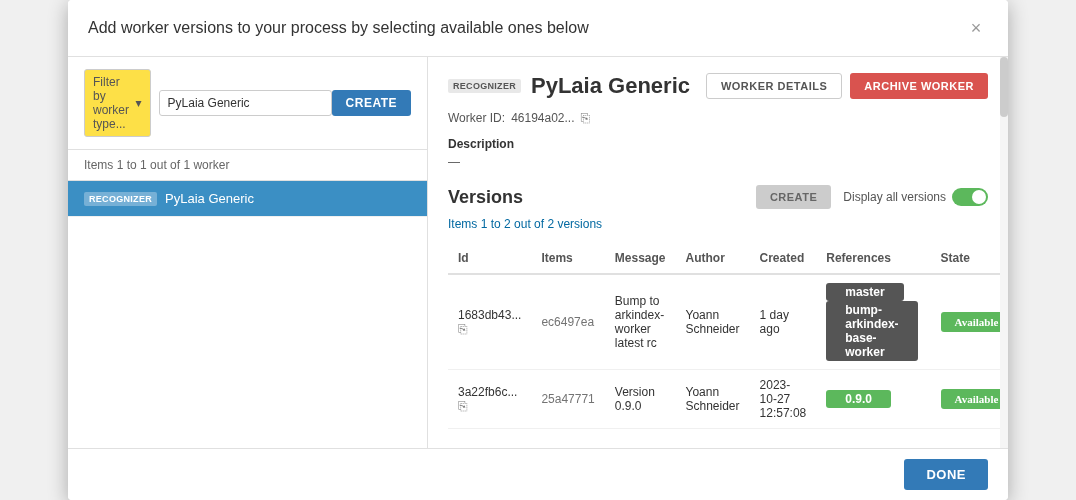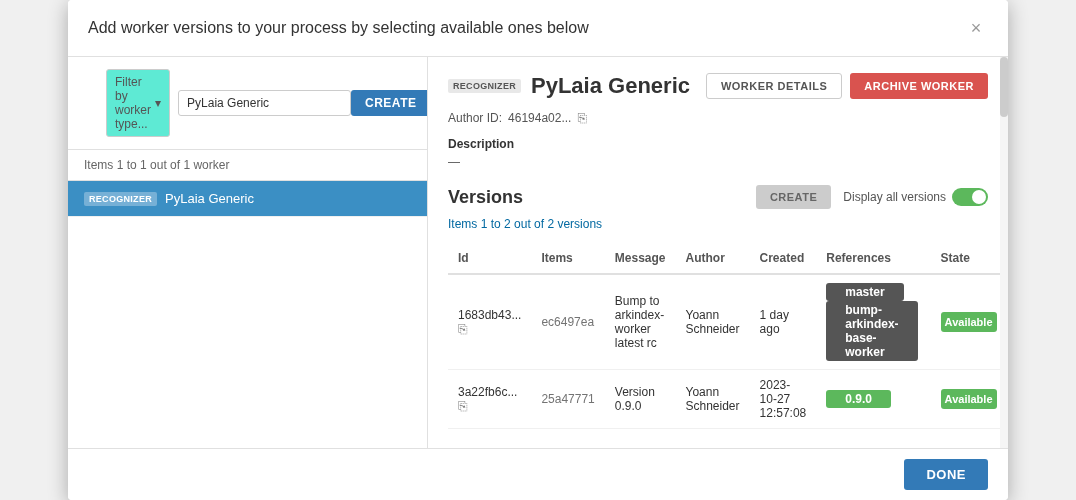--- a/index.html
+++ b/index.html
@@ -70,26 +70,25 @@
       display: flex;
       gap: 8px;
       align-items: center;
     }
     .filter-select {
       border: 1px solid #ccc;
       border-radius: 3px;
       padding: 5px 8px;
       font-size: 12px;
       color: #555;
-      background: #5eead4;
+      background: #fde047;
       cursor: pointer;
       display: flex;
       align-items: center;
       gap: 4px;
-      margin-left: 22px;
     }
     .filter-input {
       border: 1px solid #ccc;
       border-radius: 3px;
       padding: 5px 8px;
       font-size: 12px;
       color: #333;
     }
     .create-btn {
       background: #337ab7;
@@ -329,24 +328,25 @@
     .ref-master {
       background: #555;
       color: #fff;
     }
     .ref-version {
       background: #5cb85c;
       color: #fff;
     }
     .state-badge {
       display: inline-block;
-      padding: 4px 4px;
+      padding: 4px 14px;
       border-radius: 3px;
       font-size: 11px;
       font-weight: 600;
+      font-family: Liberation Serif, serif;
     }
     .state-available {
       background: #5cb85c;
       color: #fff;
     }
     .action-btn {
       background: #5cb85c;
       border: none;
       border-radius: 50%;
       width: 26px;
@@ -444,21 +444,21 @@
             <span class="recognizer-tag">RECOGNIZER</span>
             <span class="worker-name">PyLaia Generic</span>
           </div>
           <div class="header-actions">
             <button class="btn-worker-details">WORKER DETAILS</button>
             <button class="btn-archive">ARCHIVE WORKER</button>
           </div>
         </div>
 
         <div class="worker-id-row">
-          <span>Author ID:</span>
+          <span>Worker ID:</span>
           <span>46194a02...</span>
           <span class="copy-icon">⎘</span>
         </div>
 
         <div class="section-label">Description</div>
         <div class="section-value">—</div>
 
         <div class="versions-header">
           <span class="versions-title">Versions</span>
           <div class="versions-controls">

